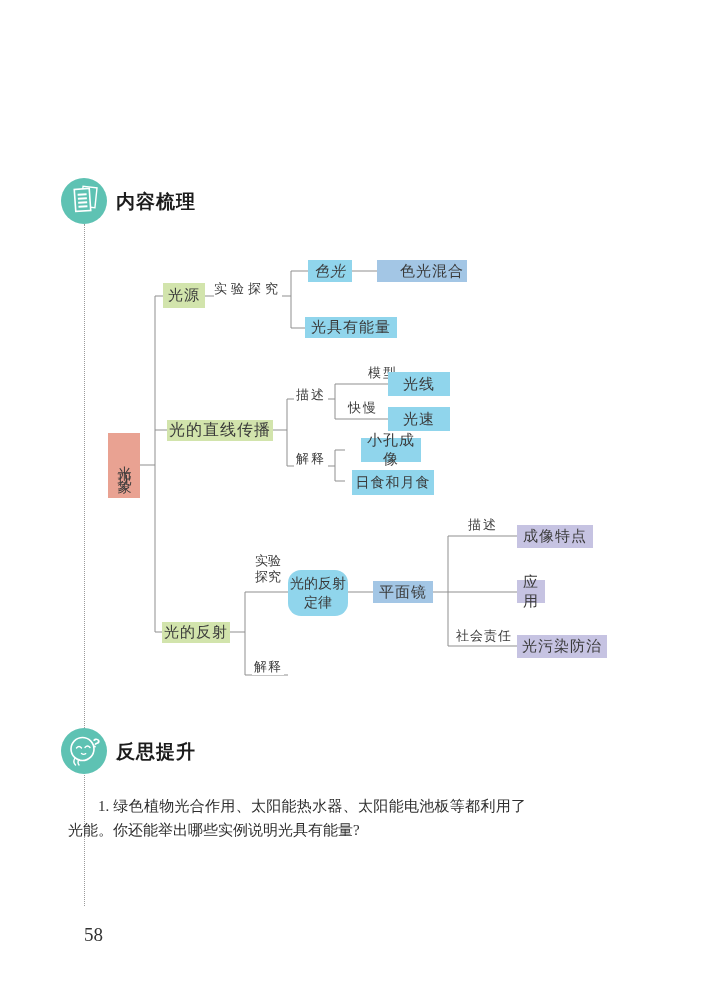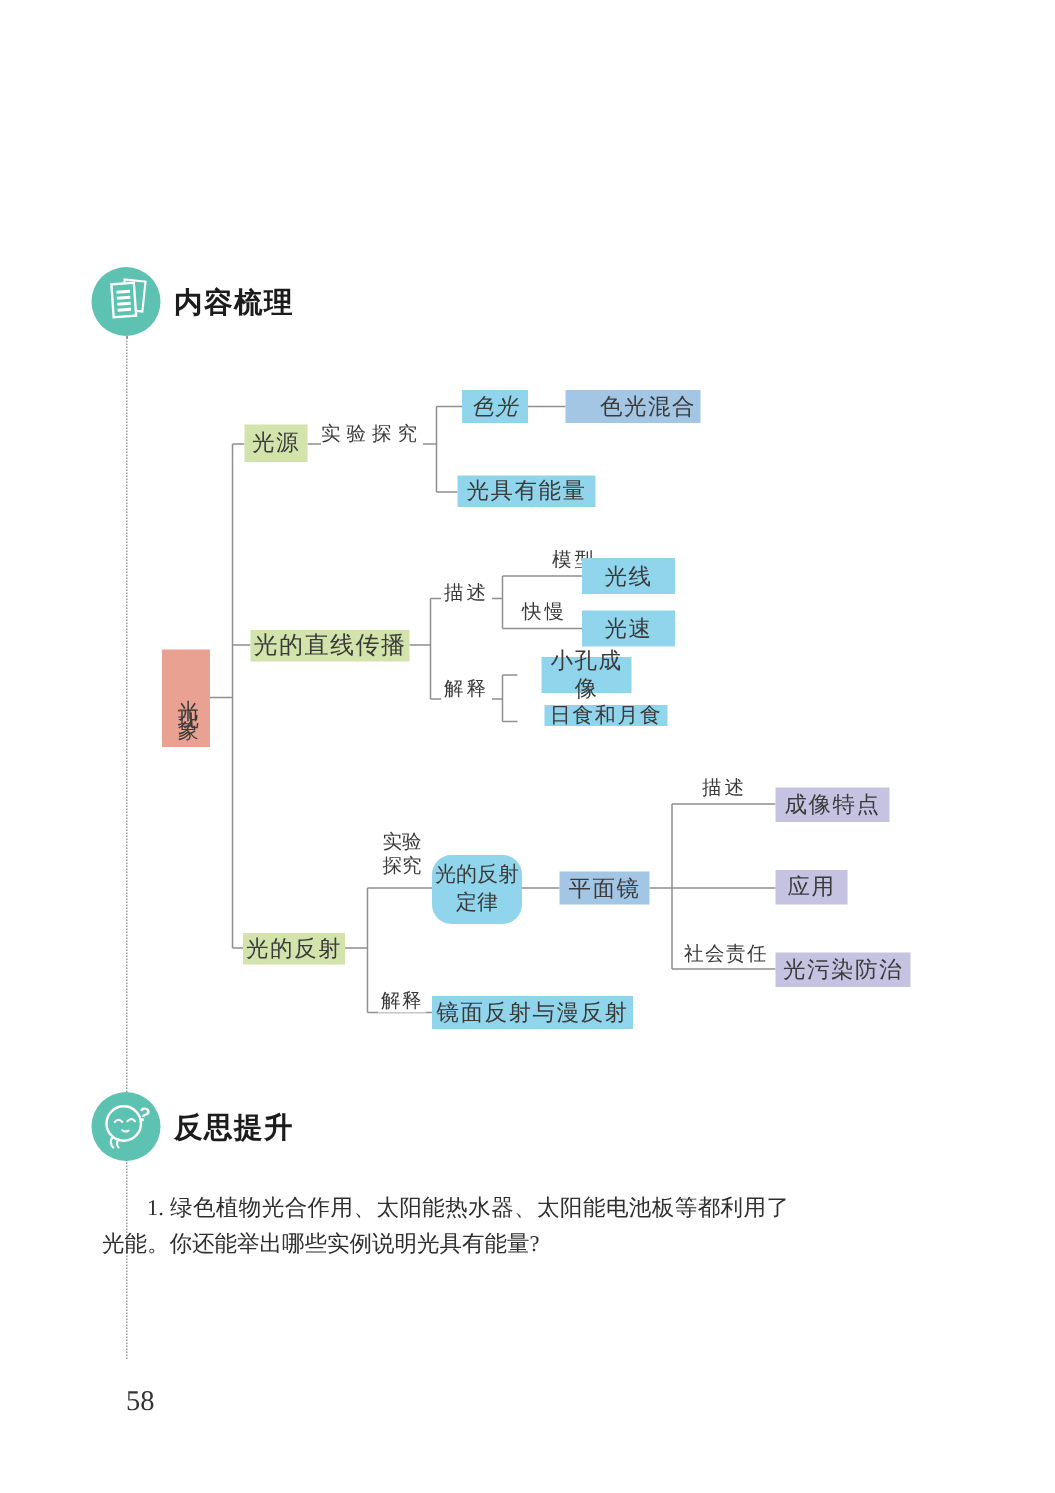--- a/index.html
+++ b/index.html
@@ -109,28 +109,27 @@
   <div class="nd green" style="left:167px;top:420px;width:106px;height:21px;font-size:16px;">光的直线传播</div>
   <div class="nd green" style="left:162px;top:622px;width:68px;height:21px;">光的反射</div>
 
   <div class="nd cyan" style="left:308px;top:260px;width:44px;height:22px;font-style:italic;">色光</div>
   <div class="nd blue" style="left:377px;top:260px;width:70px;height:22px;padding-left:20px;">色光混合</div>
   <div class="nd cyan" style="left:305px;top:317px;width:92px;height:21px;">光具有能量</div>
 
   <div class="nd cyan" style="left:388px;top:372px;width:62px;height:24px;">光线</div>
   <div class="nd cyan" style="left:388px;top:407px;width:62px;height:24px;">光速</div>
   <div class="nd cyan" style="left:361px;top:438px;width:60px;height:24px;">小孔成像</div>
-  <div class="nd cyan" style="left:363px;top:470px;width:82px;height:14px;font-size:14px;">日食和月食</div>
+  <div class="nd cyan" style="left:352px;top:470px;width:82px;height:25px;font-size:14px;">日食和月食</div>
 
   <div class="nd cyan" style="left:288px;top:570px;width:60px;height:46px;font-size:14px;letter-spacing:0;line-height:19px;border-radius:13px;">光的反射定律</div>
   <div class="nd blue" style="left:373px;top:581px;width:60px;height:22px;">平面镜</div>
-  <div class="nd cyan" style="left:288px;top:664px;width:134px;height:22px;">镜面反射与漫反射</div>
 
   <div class="nd lavender" style="left:517px;top:525px;width:76px;height:23px;">成像特点</div>
-  <div class="nd lavender" style="left:517px;top:580px;width:48px;height:23px;">应用</div>
+  <div class="nd lavender" style="left:517px;top:580px;width:28px;height:23px;">应用</div>
   <div class="nd lavender" style="left:517px;top:635px;width:90px;height:23px;">光污染防治</div>
 
   <div class="icon-circle" style="left:61px;top:728px;">
     <svg width="46" height="46" viewBox="0 0 46 46">
       <circle cx="21.5" cy="21" r="11.5" fill="none" stroke="#fff" stroke-width="1.6"></circle>
       <path d="M15.5 20 q2.5 -3 5 0 M24 19.5 q2.5 -3 5 0 M20.5 25.5 q2 1.6 4.2 .2" fill="none" stroke="#fff" stroke-width="1.4" stroke-linecap="round"></path>
       <path d="M14 30 q-2.5 4 .5 7 M18 31.5 q-2 3 0 5.5" fill="none" stroke="#fff" stroke-width="1.4" stroke-linecap="round"></path>
       <text x="31" y="19" fill="#fff" font-size="13" font-weight="bold" font-family="'Liberation Sans',sans-serif" transform="rotate(14 33 15)">?</text>
     </svg>
   </div>

